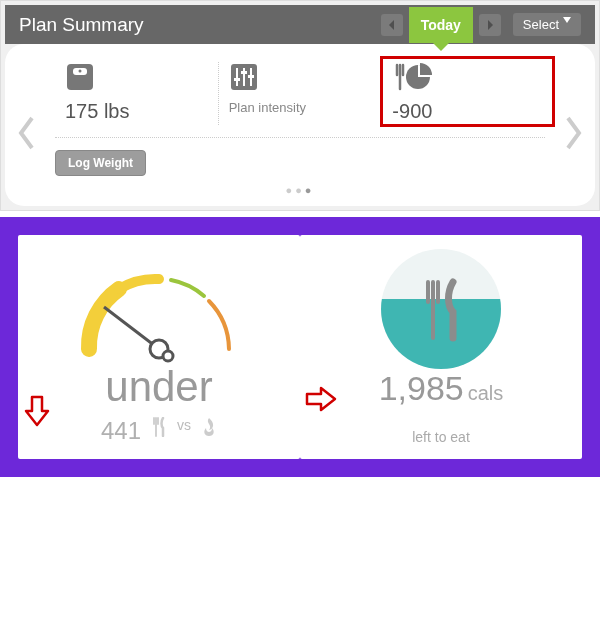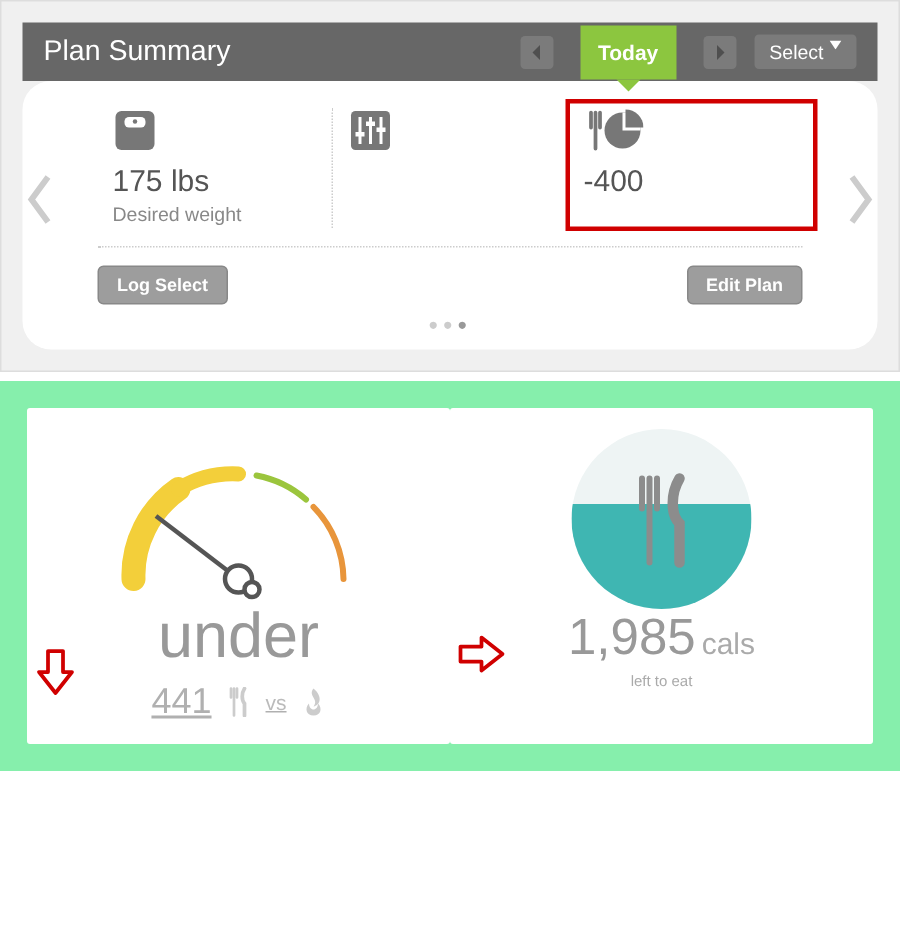--- a/index.html
+++ b/index.html
@@ -4,21 +4,21 @@
 <style>
   * { box-sizing: border-box; }
   body {
     margin: 0;
     font-family: Arial, Helvetica, sans-serif;
     background: #fff;
     width: 600px;
   }
   
   .top-panel {
-    padding: 14px;
+    padding: 4px;
     background: #f0f0f0;
     border: 1px solid #ddd;
   }
   .header-bar {
     background: #676767;
     color: #fff;
     display: flex;
     align-items: center;
     padding: 8px 14px;
     font-size: 19px;
@@ -36,21 +36,21 @@
     color: #525252;
     margin: 0 2px;
     cursor: pointer;
   }
   .today-btn {
     background: #8cc63f;
     color: #fff;
     padding: 10px 12px;
     font-size: 14px;
     font-weight: bold;
-    margin: -8px 16px;
+    margin: -8px 4px;
     position: relative;
     cursor: pointer;
   }
   .today-btn:after {
     content: '';
     position: absolute;
     bottom: -8px;
     left: 50%;
     margin-left: -8px;
     border-left: 8px solid transparent;
@@ -133,21 +133,21 @@
   .dots {
     text-align: center;
     color: #ccc;
     font-size: 11px;
     margin-top: 8px;
     letter-spacing: 3px;
   }
   .dots .active { color: #999; }
   
   .bottom-panel {
-    background: #86efac;
+    background: #6d28d9;
     padding: 18px;
     display: flex;
     margin-top: 6px;
   }
   .widget {
     background: #fff;
     flex: 1;
     border-radius: 2px;
     padding: 14px 10px;
     text-align: center;
@@ -155,37 +155,36 @@
   }
   .gauge-wrap { height: 120px; display:flex; align-items:center; justify-content:center;}
   .under-text {
     font-size: 42px;
     font-weight: 300;
     color: #999;
     margin-top: -6px;
   }
   .compare-row {
     display: flex;
-    align-items: center;
+    align-items: flex-start;
     justify-content: center;
     gap: 10px;
     color: #b0b0b0;
     font-size: 24px;
     font-weight: 300;
     margin-top: 6px;
-    text-decoration: underline;
   }
   .compare-row .vs { font-size: 14px; color:#bbb; }
   .cals-big {
     font-size: 34px;
     color: #999;
     font-weight: 300;
   }
   .cals-unit { font-size: 20px; color:#aaa; margin-left:4px;}
-  .cals-sub { font-size: 10px; color:#aaa; margin-top:4px;}
+  .cals-sub { font-size: 14px; color:#aaa; margin-top:21px;}
   .red-arrow {
     position: absolute;
     width: 26px;
     height: 32px;
     pointer-events:none;
   }
   .mini-ico { display:inline-flex; align-items:center; }
 </style>
 </head>
 <body>
@@ -217,55 +216,54 @@
 
       <div class="col">
         <div class="icon-row">
           <svg width="30" height="30" viewBox="0 0 30 30">
             <rect x="2" y="2" width="26" height="26" rx="4" fill="#777"></rect>
             <rect x="8" y="6" width="14" height="7" rx="3" fill="#fff"></rect>
             <circle cx="15" cy="9" r="1.5" fill="#777"></circle>
           </svg>
         </div>
         <div class="big">175 lbs</div>
-        <div class="sub">Desired weight</div>
       </div>
 
       <div class="col">
         <div class="icon-row">
           <svg width="30" height="30" viewBox="0 0 30 30">
             <rect x="2" y="2" width="26" height="26" rx="3" fill="#777"></rect>
             <rect x="7" y="6" width="2" height="18" fill="#fff"></rect>
             <rect x="14" y="6" width="2" height="18" fill="#fff"></rect>
             <rect x="21" y="6" width="2" height="18" fill="#fff"></rect>
             <rect x="5" y="16" width="6" height="3" fill="#fff"></rect>
             <rect x="12" y="9" width="6" height="3" fill="#fff"></rect>
             <rect x="19" y="13" width="6" height="3" fill="#fff"></rect>
           </svg>
         </div>
+        <div class="sub">Plan intensity</div>
       </div>
 
       <div class="col" style="position:relative;">
         <div class="icon-row">
           <svg width="40" height="30" viewBox="0 0 40 30">
             <path d="M5 3 v10 M8 3 v10 M11 3 v10 M8 13 v14" stroke="#777" stroke-width="2.5" fill="none" stroke-linecap="round"></path>
             <path d="M26 3 A12 12 0 0 1 26 27 A12 12 0 0 1 26 3" fill="#777"></path>
             <path d="M26 3 L26 15 L38 15 A12 12 0 0 0 26 3" fill="#fff"></path>
             <path d="M28 1 L28 13 L40 13 A12 12 0 0 0 28 1" fill="#777"></path>
           </svg>
         </div>
-        <div class="big">-400</div>
+        <div class="big">-900</div>
         <div class="highlight-box" style="left:-2px; top:-6px; right:-10px; bottom:-2px;"></div>
       </div>
     </div>
 
     <div class="btn-row">
-      <div class="gray-btn">Log Select</div>
+      <div class="gray-btn">Log Weight</div>
       <div style="flex:1"></div>
-      <div class="gray-btn">Edit Plan</div>
     </div>
 
     <div class="dots">
       <span>●</span><span>●</span><span class="active">●</span>
     </div>
   </div>
 
   <div class="chevron left">
     <svg width="20" height="34" viewBox="0 0 20 34">
         <path d="M15 2 L4 17 L15 32" stroke="#ccc" stroke-width="4" fill="none"></path>

